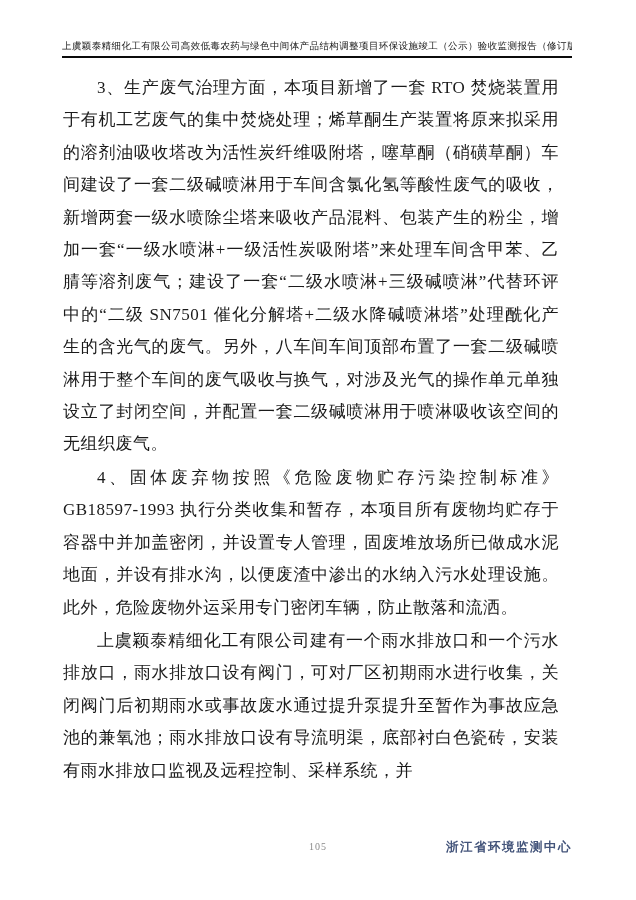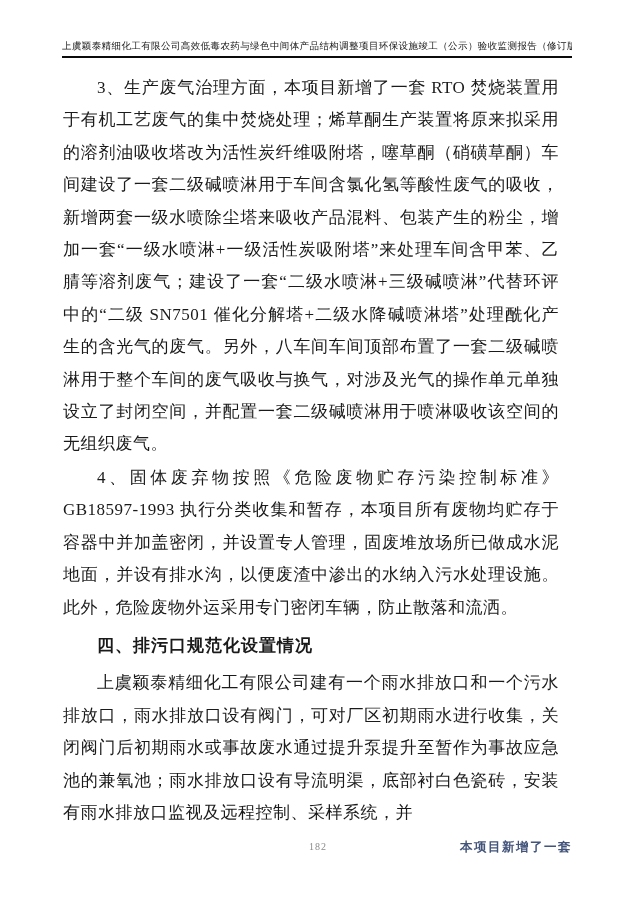--- a/index.html
+++ b/index.html
@@ -82,21 +82,20 @@
 
 <div class="page">
 
   <div class="header scan">
     <div class="header-title">上虞颖泰精细化工有限公司高效低毒农药与绿色中间体产品结构调整项目环保设施竣工（公示）验收监测报告（修订版）</div>
   </div>
 
   <div class="content scan">
     <p>3、生产废气治理方面，本项目新增了一套 RTO 焚烧装置用于有机工艺废气的集中焚烧处理；烯草酮生产装置将原来拟采用的溶剂油吸收塔改为活性炭纤维吸附塔，噻草酮（硝磺草酮）车间建设了一套二级碱喷淋用于车间含氯化氢等酸性废气的吸收，新增两套一级水喷除尘塔来吸收产品混料、包装产生的粉尘，增加一套“一级水喷淋+一级活性炭吸附塔”来处理车间含甲苯、乙腈等溶剂废气；建设了一套“二级水喷淋+三级碱喷淋”代替环评中的“二级 SN7501 催化分解塔+二级水降碱喷淋塔”处理酰化产生的含光气的废气。另外，八车间车间顶部布置了一套二级碱喷淋用于整个车间的废气吸收与换气，对涉及光气的操作单元单独设立了封闭空间，并配置一套二级碱喷淋用于喷淋吸收该空间的无组织废气。</p>
     <p>4、固体废弃物按照《危险废物贮存污染控制标准》GB18597-1993 执行分类收集和暂存，本项目所有废物均贮存于容器中并加盖密闭，并设置专人管理，固废堆放场所已做成水泥地面，并设有排水沟，以便废渣中渗出的水纳入污水处理设施。此外，危险废物外运采用专门密闭车辆，防止散落和流洒。</p>
-    <h2 class="section-heading">四、排污口规范化设置情况</h2>
     <p>上虞颖泰精细化工有限公司建有一个雨水排放口和一个污水排放口，雨水排放口设有阀门，可对厂区初期雨水进行收集，关闭阀门后初期雨水或事故废水通过提升泵提升至暂作为事故应急池的兼氧池；雨水排放口设有导流明渠，底部衬白色瓷砖，安装有雨水排放口监视及远程控制、采样系统，并</p>
   </div>
 
-  <div class="footer-pagenum">182</div>
+  <div class="footer-pagenum">105</div>
 
-  <div class="footer-stamp scan">本项目新增了一套</div>
+  <div class="footer-stamp scan">浙江省环境监测中心</div>
 
 </div>
 
 </body></html>

